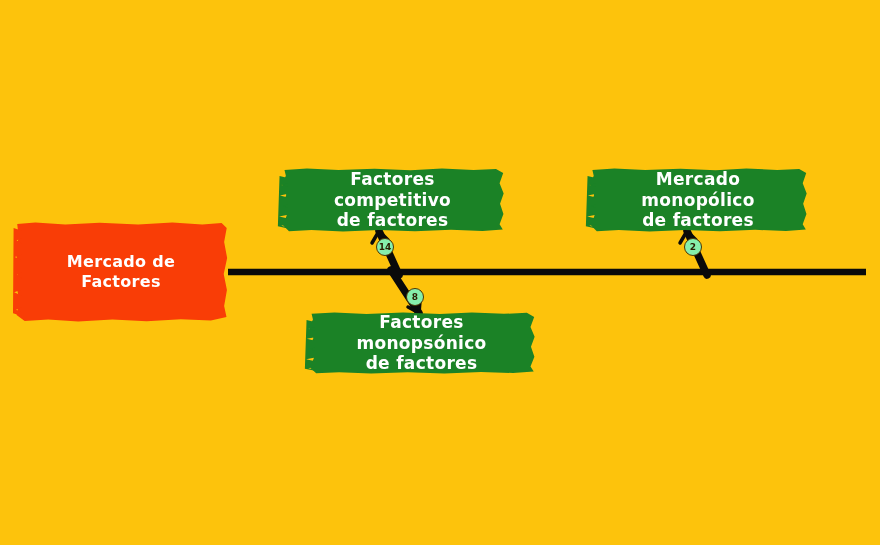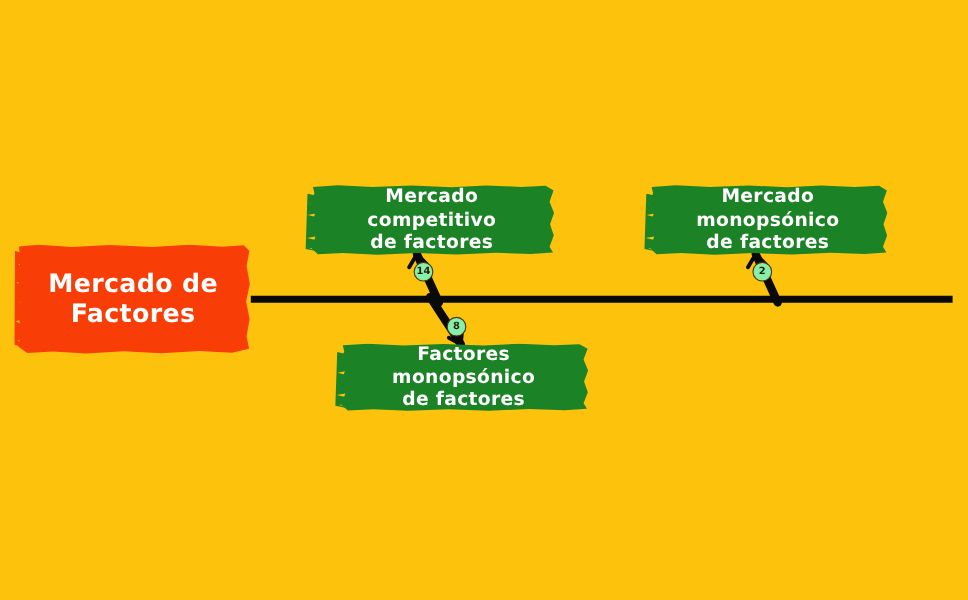--- a/index.html
+++ b/index.html
@@ -54,21 +54,21 @@
     position: absolute;
     z-index: 0;
   }
 
   
   .node-root {
     left: 14px;
     top: 222px;
     width: 214px;
     height: 100px;
-    font-size: 23px;
+    font-size: 16px;
   }
   .node-root::before {
     left: 0; top: 0; right: 0; bottom: 0;
     background: #F93D06;
     clip-path: polygon(
       1.5% 2%, 10% 0.5%, 24% 2.5%, 40% 0.8%, 58% 2.6%, 74% 0.6%,
       88% 2.4%, 97% 1%, 99.4% 6%, 98.2% 20%, 99.6% 36%, 98.0% 52%,
       99.5% 68%, 98.2% 84%, 99.3% 95%, 92% 98.6%, 78% 97.2%,
       62% 99.2%, 46% 97.4%, 30% 99.4%, 16% 97.6%, 5% 99%,
       1.2% 93%, 2.6% 78%, 0.8% 62%, 2.4% 46%, 0.7% 30%, 2.2% 15%
@@ -170,26 +170,26 @@
     <path d="M 391 270 L 419 313" stroke="#0A0A0A" stroke-width="7.5" stroke-linecap="round" fill="none"></path>
     <path d="M 419 313 L 408 307 M 419 313 L 420 301" stroke="#0A0A0A" stroke-width="3.5" stroke-linecap="round" fill="none"></path>
   </svg>
 
   <div class="node node-root">
     <span class="label">Mercado de
 Factores</span>
   </div>
 
   <div class="node node-branch node-competitivo">
-    <span class="label">Mercado competitivo
+    <span class="label">Factores competitivo
 de factores</span>
   </div>
 
   <div class="node node-branch node-monopolico">
-    <span class="label">Mercado monopsónico
+    <span class="label">Mercado monopólico
 de factores</span>
   </div>
 
   <div class="node node-branch node-monopsonico">
     <span class="label">Factores monopsónico
 de factores</span>
   </div>
 
   <div class="badge badge-14">14</div>
   <div class="badge badge-2">2</div>

